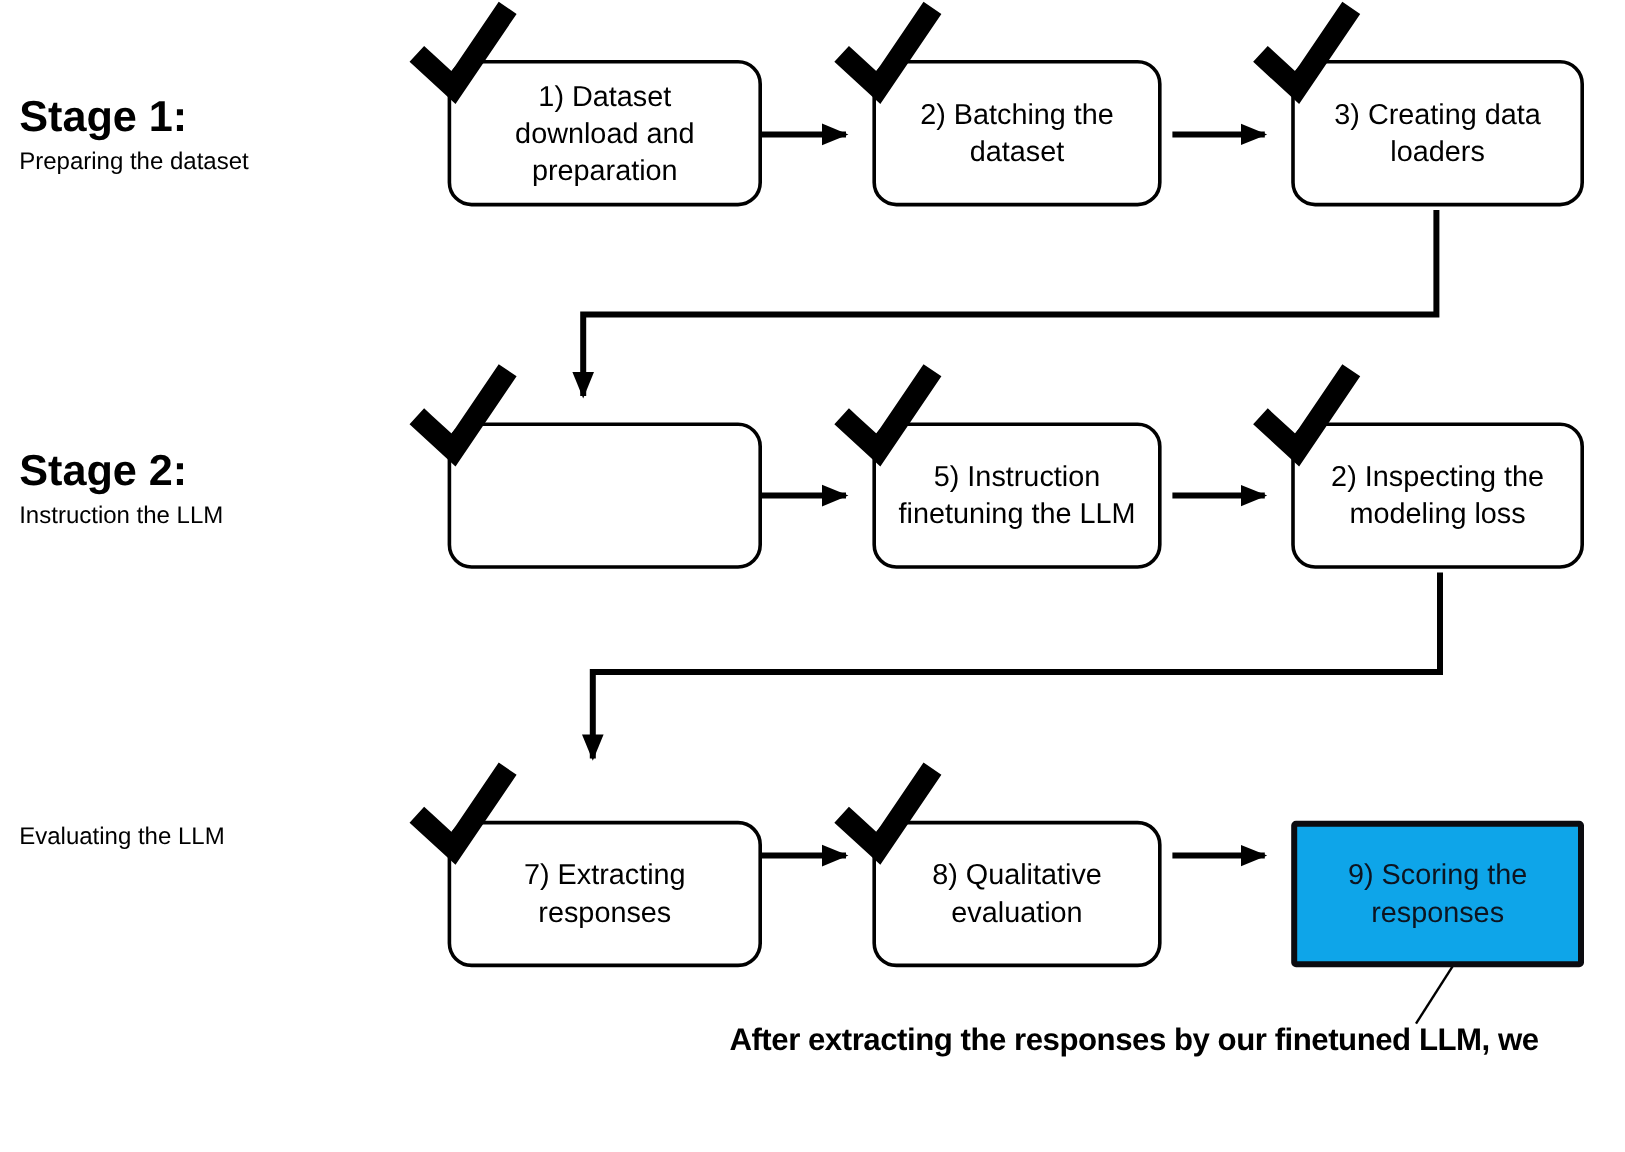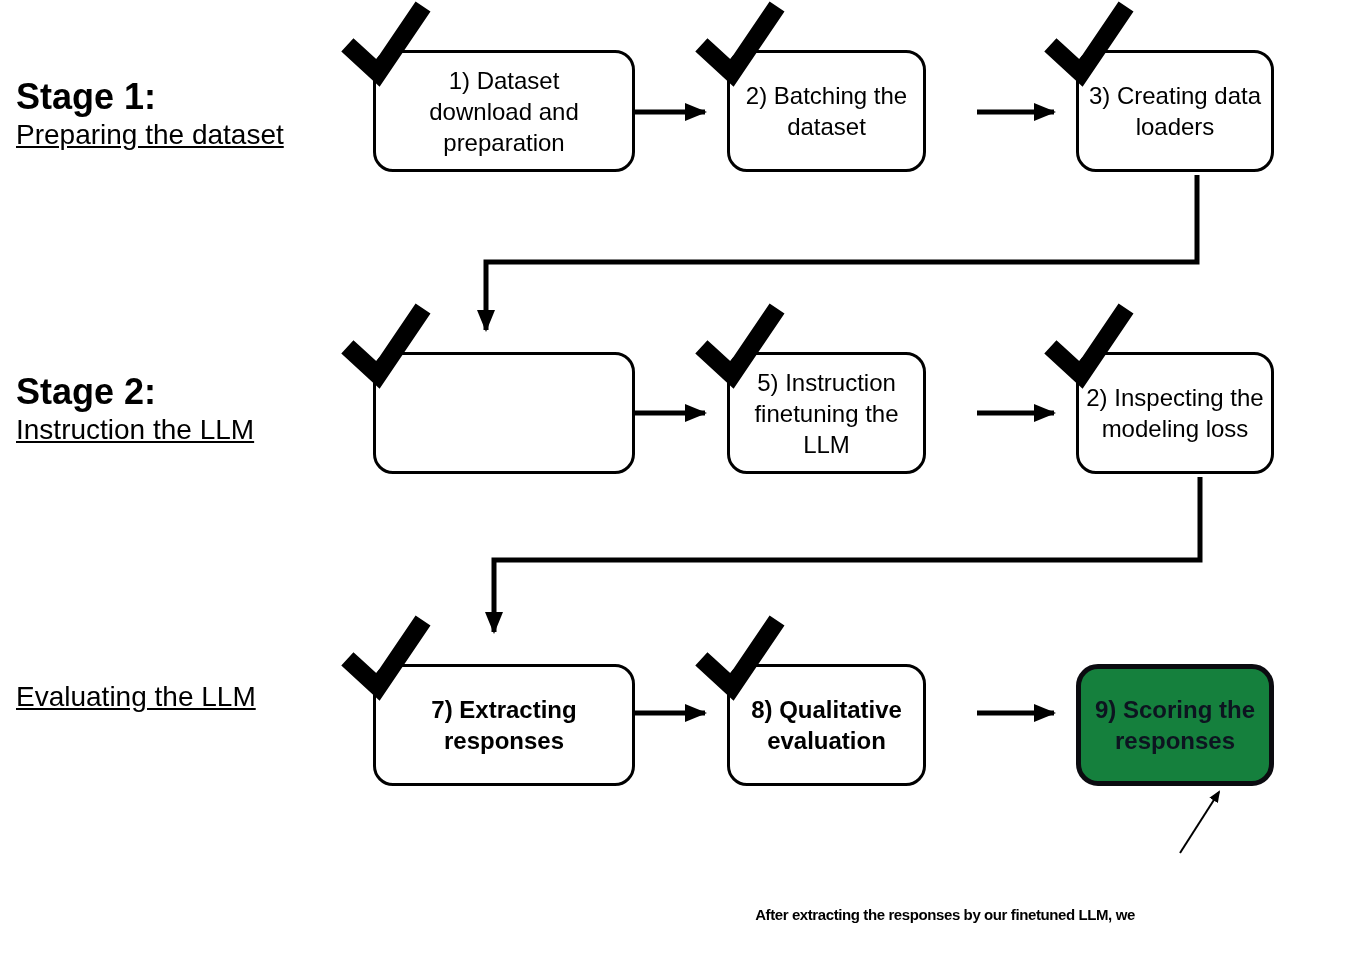--- a/index.html
+++ b/index.html
@@ -9,69 +9,69 @@
     font-family: "Liberation Sans", sans-serif;
     color: #000;
     position: relative;
     overflow: hidden;
   }
   .canvas { position: absolute; inset: 0; width: 1354px; height: 960px; }
   svg.overlay { position: absolute; left: 0; top: 0; width: 1354px; height: 960px; }
 
   .stage-label { position: absolute; left: 16px; width: 350px; }
   .stage-label .stage-title { font-weight: 700; font-size: 36px; line-height: 38px; }
-  .stage-label .stage-sub { font-weight: 400; font-size: 28px; line-height: 38px; text-decoration: underline; }
+  .stage-label .stage-sub { font-weight: 400; font-size: 20px; line-height: 38px; }
   #stage1 { top: 78px; }
   #stage2 { top: 373px; }
   #stage3 { top: 678px; }
 
   .box {
     position: absolute;
     background: #ffffff;
     border: 3px solid #000;
     border-radius: 20px;
     display: flex; align-items: center; justify-content: center;
     text-align: center;
     font-size: 24px; line-height: 31px;
     height: 122px;
     box-sizing: border-box;
   }
   .box .label { display: block; }
   .col1 { left: 373px; width: 262px; }
-  .col2 { left: 727px; width: 199px; }
-  .col3 { left: 1076px; width: 198px; }
+  .col2 { left: 727px; width: 241px; }
+  .col3 { left: 1076px; width: 244px; }
   .row1 { top: 50px; }
   .row2 { top: 352px; }
-  .row3 { top: 664px; font-weight: bold; }
+  .row3 { top: 684px; }
   .col1 .label { width: 200px; }
   .col2 .label { width: 212px; }
   .col3 .label { width: 188px; }
 
   .box.highlight {
-    background: #15803d;
+    background: #0ea5e9;
     border: 5px solid #0b0b10;
-    border-radius: 22px;
+    border-radius: 4px;
     color: #0d1420;
   }
 
   .check {
     position: absolute;
     left: -30px; top: -46px;
     width: 80px; height: 78px;
     overflow: visible;
     pointer-events: none;
   }
 
   .annotation {
     position: absolute;
-    left: 595px; top: 894px;
+    left: 595px; top: 846px;
     width: 700px;
     text-align: center;
     font-weight: 700;
-    font-size: 15px;
+    font-size: 26px;
     letter-spacing: -0.4px;
     line-height: 41px;
     color: #000;
   }
 </style>
 </head>
 <body>
 
 <div class="canvas">
 

